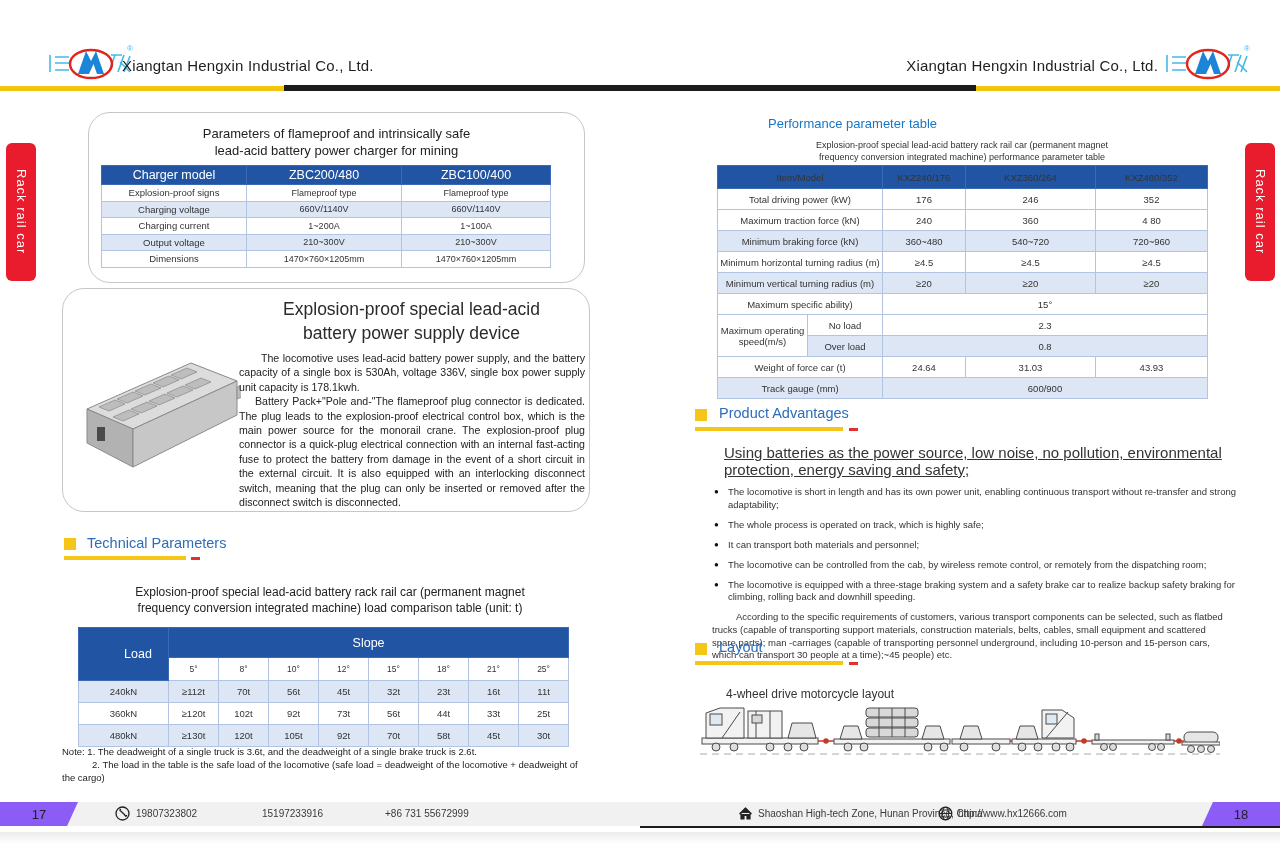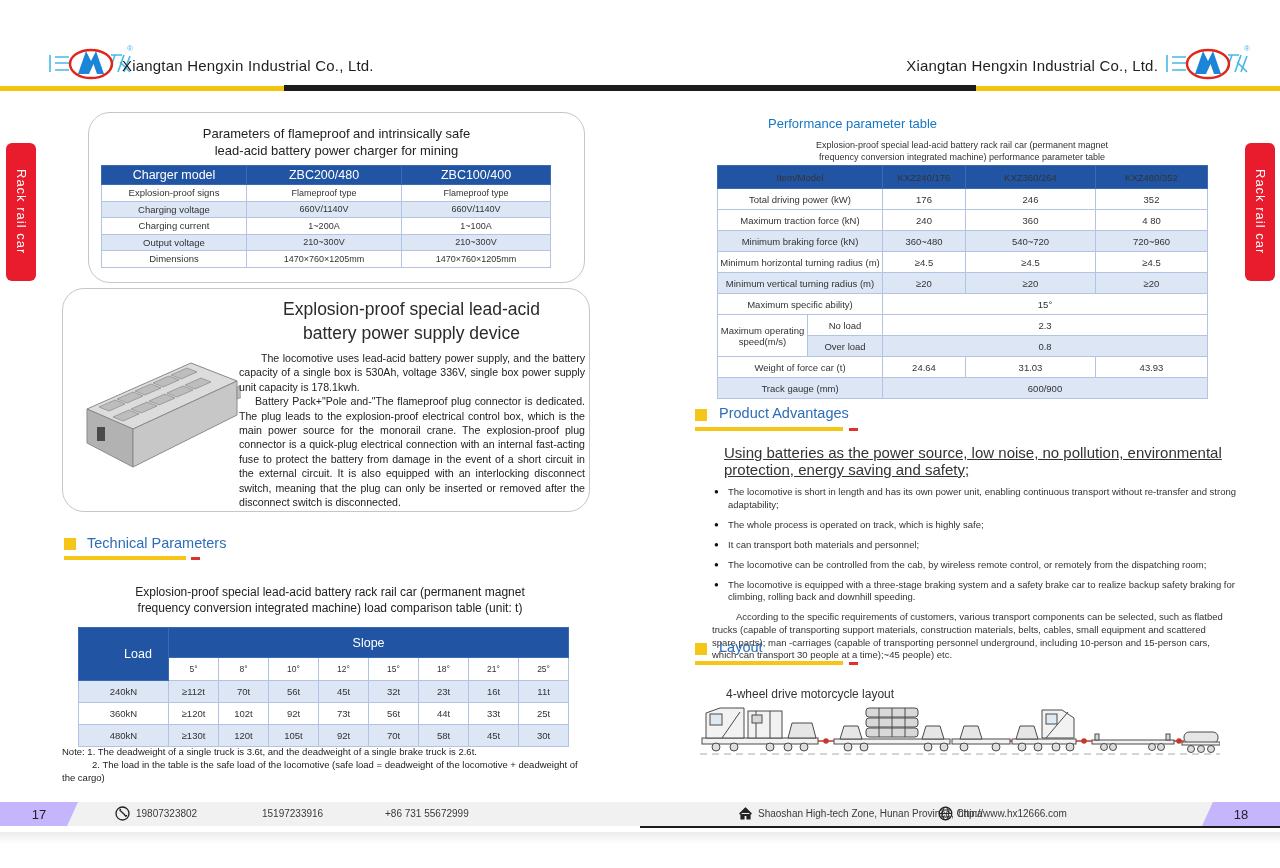--- a/index.html
+++ b/index.html
@@ -72,21 +72,21 @@
   .adv-intro { font-size:15px; color:#333; margin-left:12px; margin-bottom:8px;text-decoration:underline; }
   .adv-item { display:flex; font-size:9.5px; color:#333; line-height:12.5px; margin-bottom:7.5px; }
   .adv-item .dot { flex:0 0 16px; font-size:8px; color:#111; padding-left:2px; }
   .adv-closing { font-size:9.5px; color:#333; line-height:12.8px; text-indent:24px; margin-top:2px; width:520px; }
 
   .layout-label { position:absolute; left:705px; top:687px; font-size:12px; color:#333;margin-left:21px; }
   .train { position:absolute; left:700px; top:698px; }
 
   
   .footer-bar { position:absolute; left:0; top:802px; width:1280px; height:24px; background:#f1f1f1; }
-  .pgnum { position:absolute; top:802px; height:24px; width:78px; background:#c4b5fd; color:#222;
+  .pgnum { position:absolute; top:802px; height:24px; width:78px; background:#8b5cf6; color:#222;
            font-size:13px; display:flex; align-items:center; justify-content:center; }
   .pgnum.left  { left:0; clip-path:polygon(0 0, 100% 0, 86% 100%, 0 100%); }
   .pgnum.right { left:1202px; clip-path:polygon(14% 0, 100% 0, 100% 100%, 0 100%); }
   .ftxt { position:absolute; top:808px; font-size:10px; color:#3a3a3a; }
   .ficon { position:absolute; top:806px; width:15px; height:15px; }
   .fline-dark { position:absolute; left:640px; top:826px; width:640px; height:2px; background:#1c1c1c; }
   .fline-soft { position:absolute; left:0; top:832px; width:1280px; height:12px;
                 background:linear-gradient(#ececec, #ffffff); }
 </style>
 </head>

